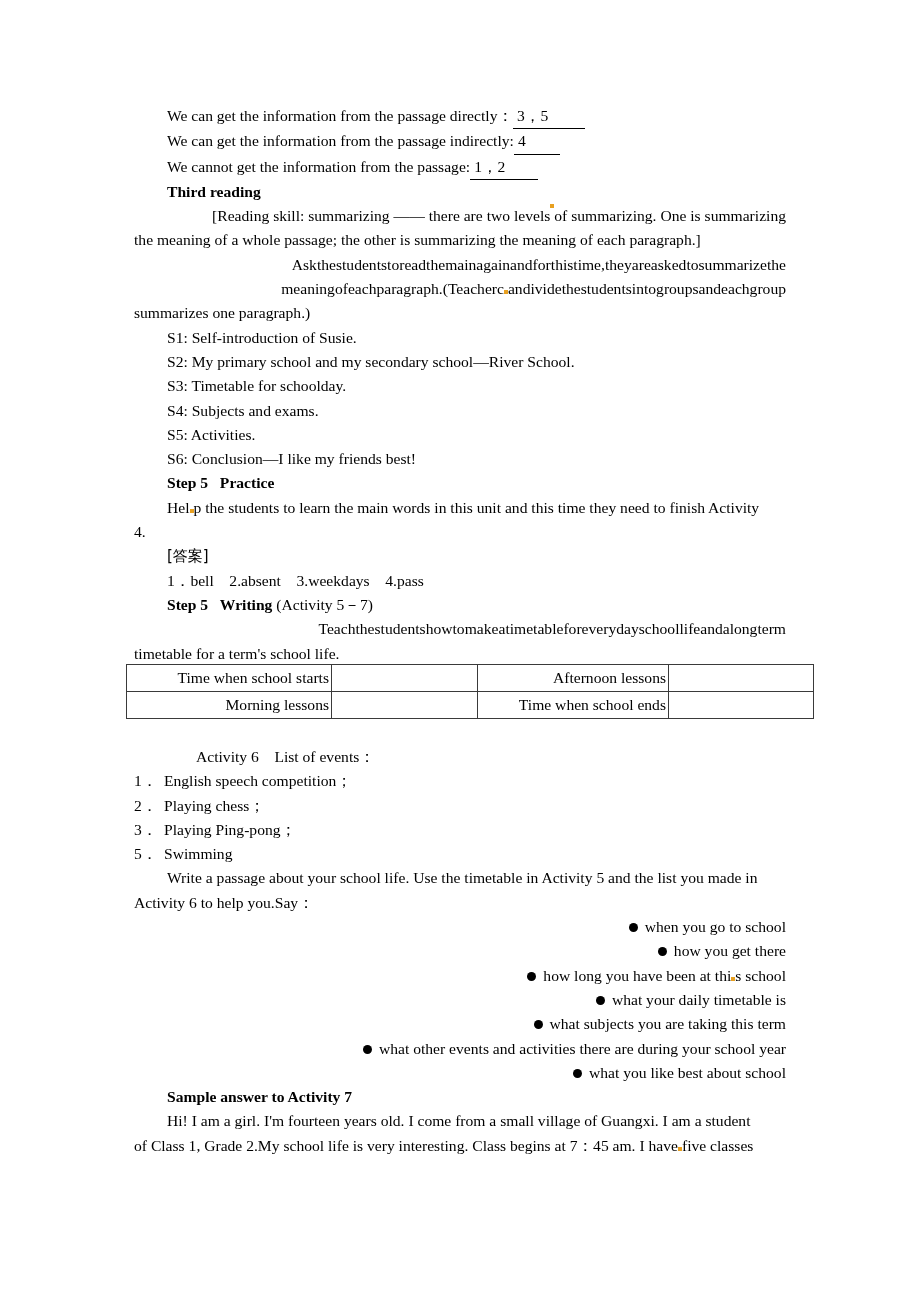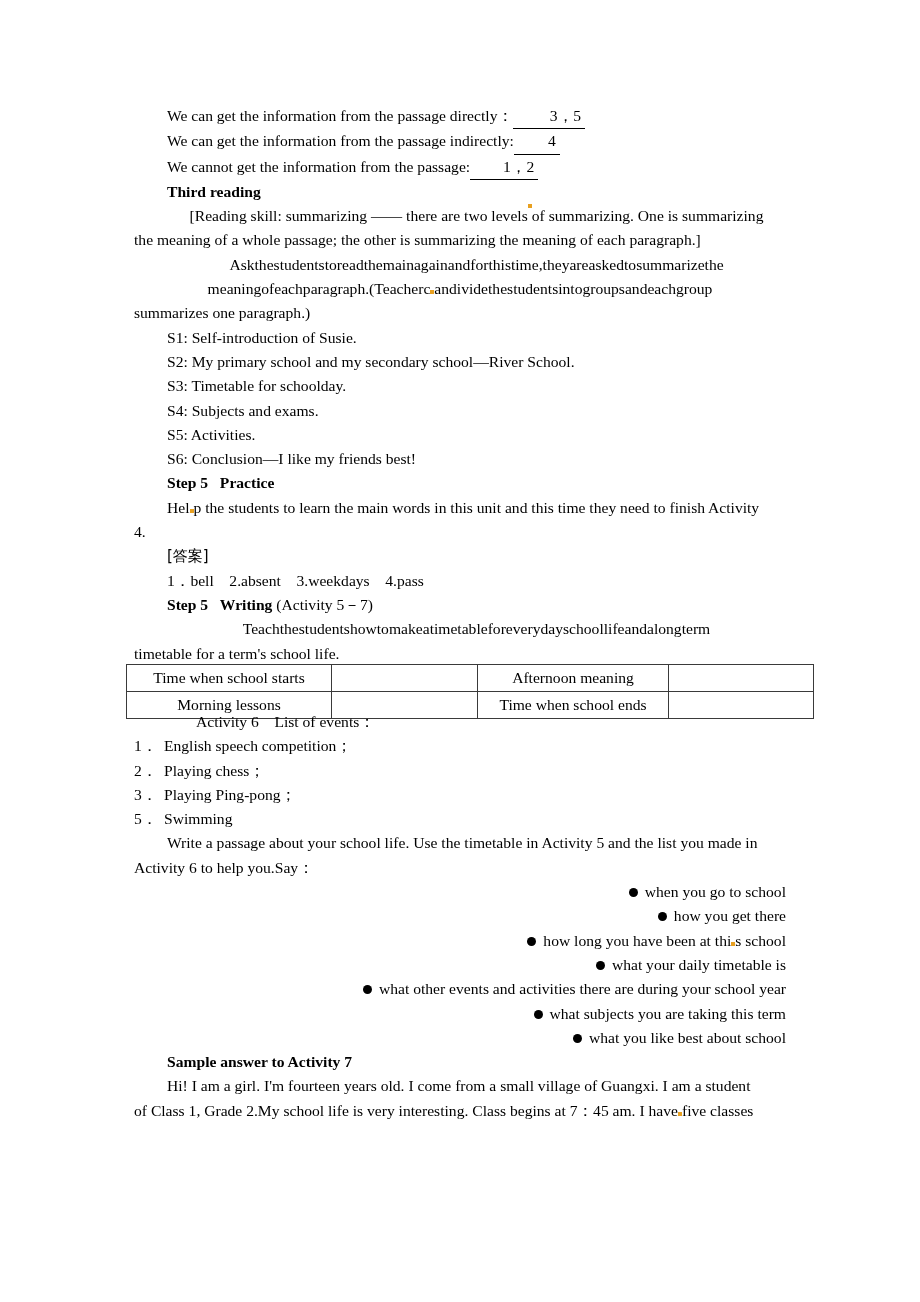--- a/index.html
+++ b/index.html
@@ -38,32 +38,32 @@
     white-space: nowrap;
   }
 
   
   .jline {
     font-size: 15.6px;
     line-height: 24.3px;
     display: flex;
     white-space: nowrap;
   }
-  .jline.spread { justify-content: center; }
+  .jline.spread { justify-content: flex-end; }
   .jline .ind { display: inline-block; width: 33px; flex: 0 0 33px; }
 
   .indent1 { padding-left: 33px; }
   .indent-act { padding-left: 62px; }
 
   .bold { font-weight: bold; font-family: Liberation Serif, serif; }
 
   .fillblank {
     display: inline-block;
     border-bottom: 1px solid #000;
-    text-align: right;
+    text-align: left;
     padding: 0 4px;
   }
 
   .errdot {
     display: inline-block;
     width: 4px;
     height: 4px;
     background: #e8a020;
     vertical-align: baseline;
     margin: 0 0 0 0;
@@ -76,21 +76,21 @@
     top: 664px;
     width: 667px;
     border-collapse: collapse;
     table-layout: fixed;
   }
   table.timetable td {
     border: 1px solid #3a3a3a;
     height: 24px;
     font-size: 15.6px;
     line-height: 22px;
-    text-align: center;
+    text-align: right;
     padding: 1px 2px;
   }
   .c-lab1 { width: 200px; }
   .c-val1 { width: 141px; }
   .c-lab2 { width: 186px; }
   .c-val2 { width: 140px; }
 
   
   .numline {
     font-size: 15.6px;
@@ -229,33 +229,33 @@
     </div>
     <div class="line">timetable for a term's school life.</div>
 
   </div>
 
   <table class="timetable">
     <tbody>
       <tr>
         <td class="c-lab1">Time when school starts</td>
         <td class="c-val1"></td>
-        <td class="c-lab2">Afternoon meaning</td>
+        <td class="c-lab2">Afternoon lessons</td>
         <td class="c-val2"></td>
       </tr>
       <tr>
         <td class="c-lab1">Morning lessons</td>
         <td class="c-val1"></td>
         <td class="c-lab2">Time when school ends</td>
         <td class="c-val2"></td>
       </tr>
     </tbody>
   </table>
 
-  <div class="col" style="top:710px">
+  <div class="col" style="top:745px">
 
     <div class="line indent-act">Activity 6　List of events：</div>
 
     <div class="numline">
       <span class="num">1．</span><span>English speech competition；</span>
     </div>
     <div class="numline">
       <span class="num">2．</span><span>Playing chess；</span>
     </div>
     <div class="numline">
@@ -265,22 +265,22 @@
       <span class="num">5．</span><span>Swimming</span>
     </div>
 
     <div class="line indent1">Write a passage about your school life. Use the timetable in Activity 5 and the list you made in</div>
     <div class="line">Activity 6 to help you.Say：</div>
 
     <div class="bulline"><span class="dot"></span><span>when you go to school</span></div>
     <div class="bulline"><span class="dot"></span><span>how you get there</span></div>
     <div class="bulline"><span class="dot"></span><span>how long you have been at thi</span><span class="errdot"></span><span>s school</span></div>
     <div class="bulline"><span class="dot"></span><span>what your daily timetable is</span></div>
+    <div class="bulline"><span class="dot"></span><span>what subjects you are taking this term</span></div>
     <div class="bulline"><span class="dot"></span><span>what other events and activities there are during your school year</span></div>
-    <div class="bulline"><span class="dot"></span><span>what subjects you are taking this term</span></div>
     <div class="bulline"><span class="dot"></span><span>what you like best about school</span></div>
 
     <div class="line indent1 bold">Sample answer to Activity 7</div>
     <div class="line indent1">Hi! I am a girl. I'm fourteen years old. I come from a small village of Guangxi. I am a student</div>
     <div class="line"><span>of Class 1, Grade 2.My school life is very interesting. Class begins at 7：45 am. I have</span><span class="errdot"></span><span>five classes</span></div>
 
   </div>
 
 </div>
 

